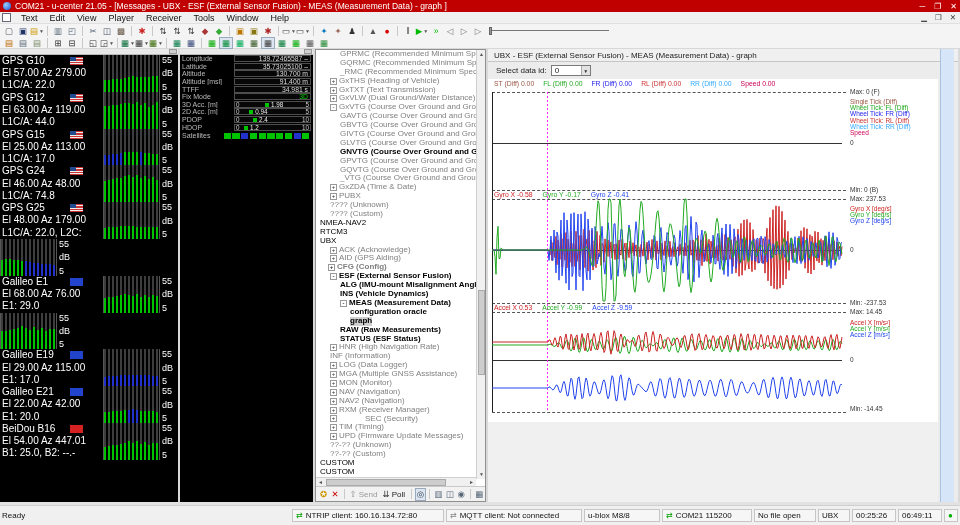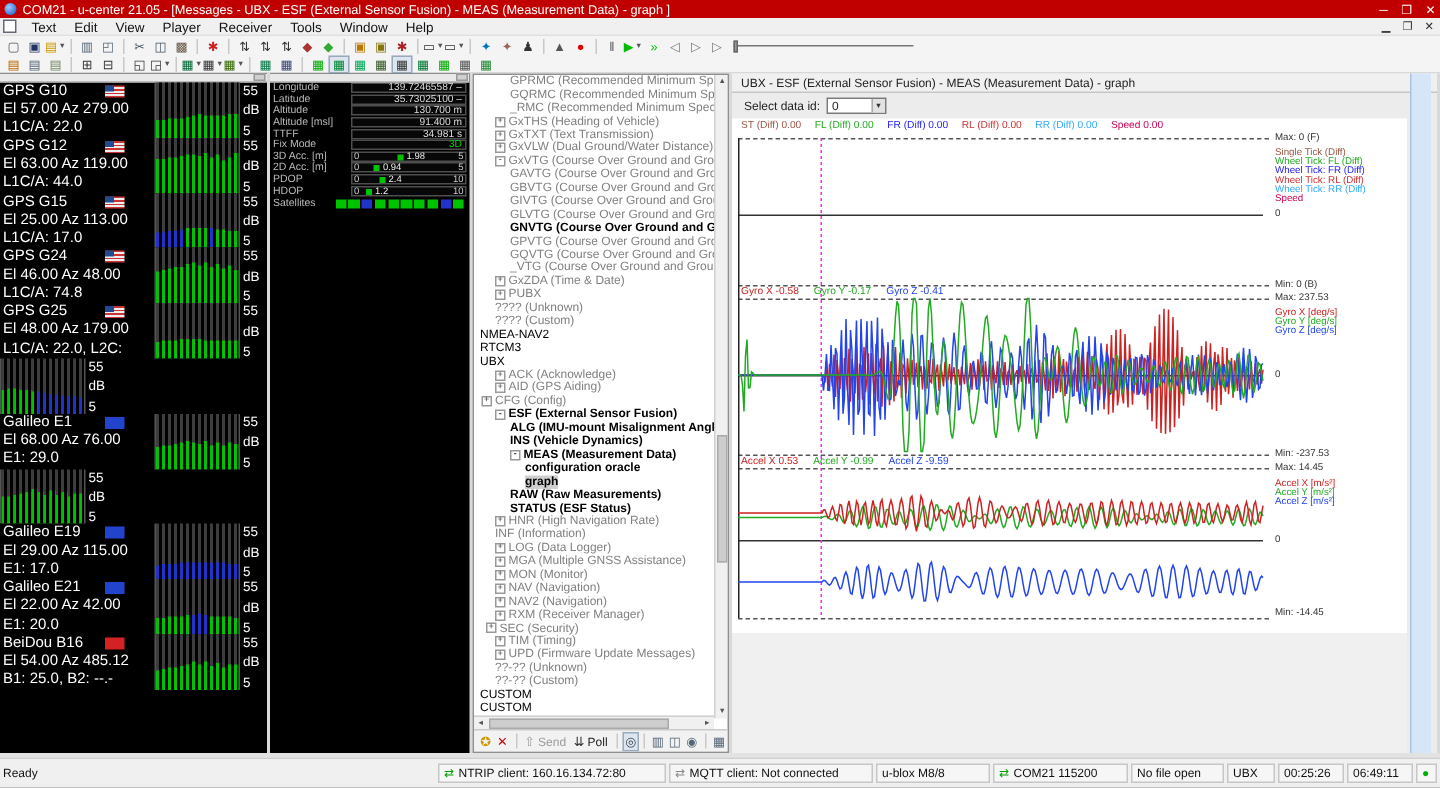--- a/index.html
+++ b/index.html
@@ -588,21 +588,21 @@
             </div>
             <div class="satscale">
               <div>55</div>
               <div>dB</div>
               <div>5</div>
             </div>
           </div>
           <div class="satblock">
             <div class="sattext">
               <div>BeiDou B16<span class="flag cn"></span></div>
-              <div>El 54.00 Az 485.12</div>
+              <div>El 54.00 Az 447.01</div>
               <div>B1: 25.0, B2: --.-</div>
             </div>
             <div class="barbox">
               <div class="bar" style="left: 0px; height: 12.6px; background: rgb(0, 195, 0);"></div>
               <div class="bar" style="left: 4px; height: 13.68px; background: rgb(0, 195, 0);"></div>
               <div class="bar" style="left: 8px; height: 14.4px; background: rgb(0, 195, 0);"></div>
               <div class="bar" style="left: 12px; height: 15.12px; background: rgb(0, 195, 0);"></div>
               <div class="bar" style="left: 16px; height: 15.84px; background: rgb(0, 195, 0);"></div>
               <div class="bar" style="left: 20px; height: 17.28px; background: rgb(0, 195, 0);"></div>
               <div class="bar" style="left: 24px; height: 18.72px; background: rgb(0, 195, 0);"></div>
@@ -780,21 +780,21 @@
             <span>UBX</span>
           </div>
           <div class="trow " style="padding-left: 14px;">
             <span class="tglyph">+</span>
             <span>ACK (Acknowledge)</span>
           </div>
           <div class="trow " style="padding-left: 14px;">
             <span class="tglyph">+</span>
             <span>AID (GPS Aiding)</span>
           </div>
-          <div class="trow " style="padding-left: 5px;">
+          <div class="trow " style="padding-left: 12px; font-weight: bold;">
             <span class="tglyph">+</span>
             <span>CFG (Config)</span>
           </div>
           <div class="trow bold" style="padding-left: 14px;">
             <span class="tglyph">-</span>
             <span>ESF (External Sensor Fusion)</span>
           </div>
           <div class="trow bold" style="padding-left: 24px;">
             <span>ALG (IMU-mount Misalignment Angles)</span>
           </div>
@@ -841,21 +841,21 @@
             <span>NAV (Navigation)</span>
           </div>
           <div class="trow " style="padding-left: 14px;">
             <span class="tglyph">+</span>
             <span>NAV2 (Navigation)</span>
           </div>
           <div class="trow " style="padding-left: 14px;">
             <span class="tglyph">+</span>
             <span>RXM (Receiver Manager)</span>
           </div>
-          <div class="trow " style="padding-left: 8px;">
+          <div class="trow " style="padding-left: 14px; gap: 26px;">
             <span class="tglyph">+</span>
             <span>SEC (Security)</span>
           </div>
           <div class="trow " style="padding-left: 14px;">
             <span class="tglyph">+</span>
             <span>TIM (Timing)</span>
           </div>
           <div class="trow " style="padding-left: 14px;">
             <span class="tglyph">+</span>
             <span>UPD (Firmware Update Messages)</span>

